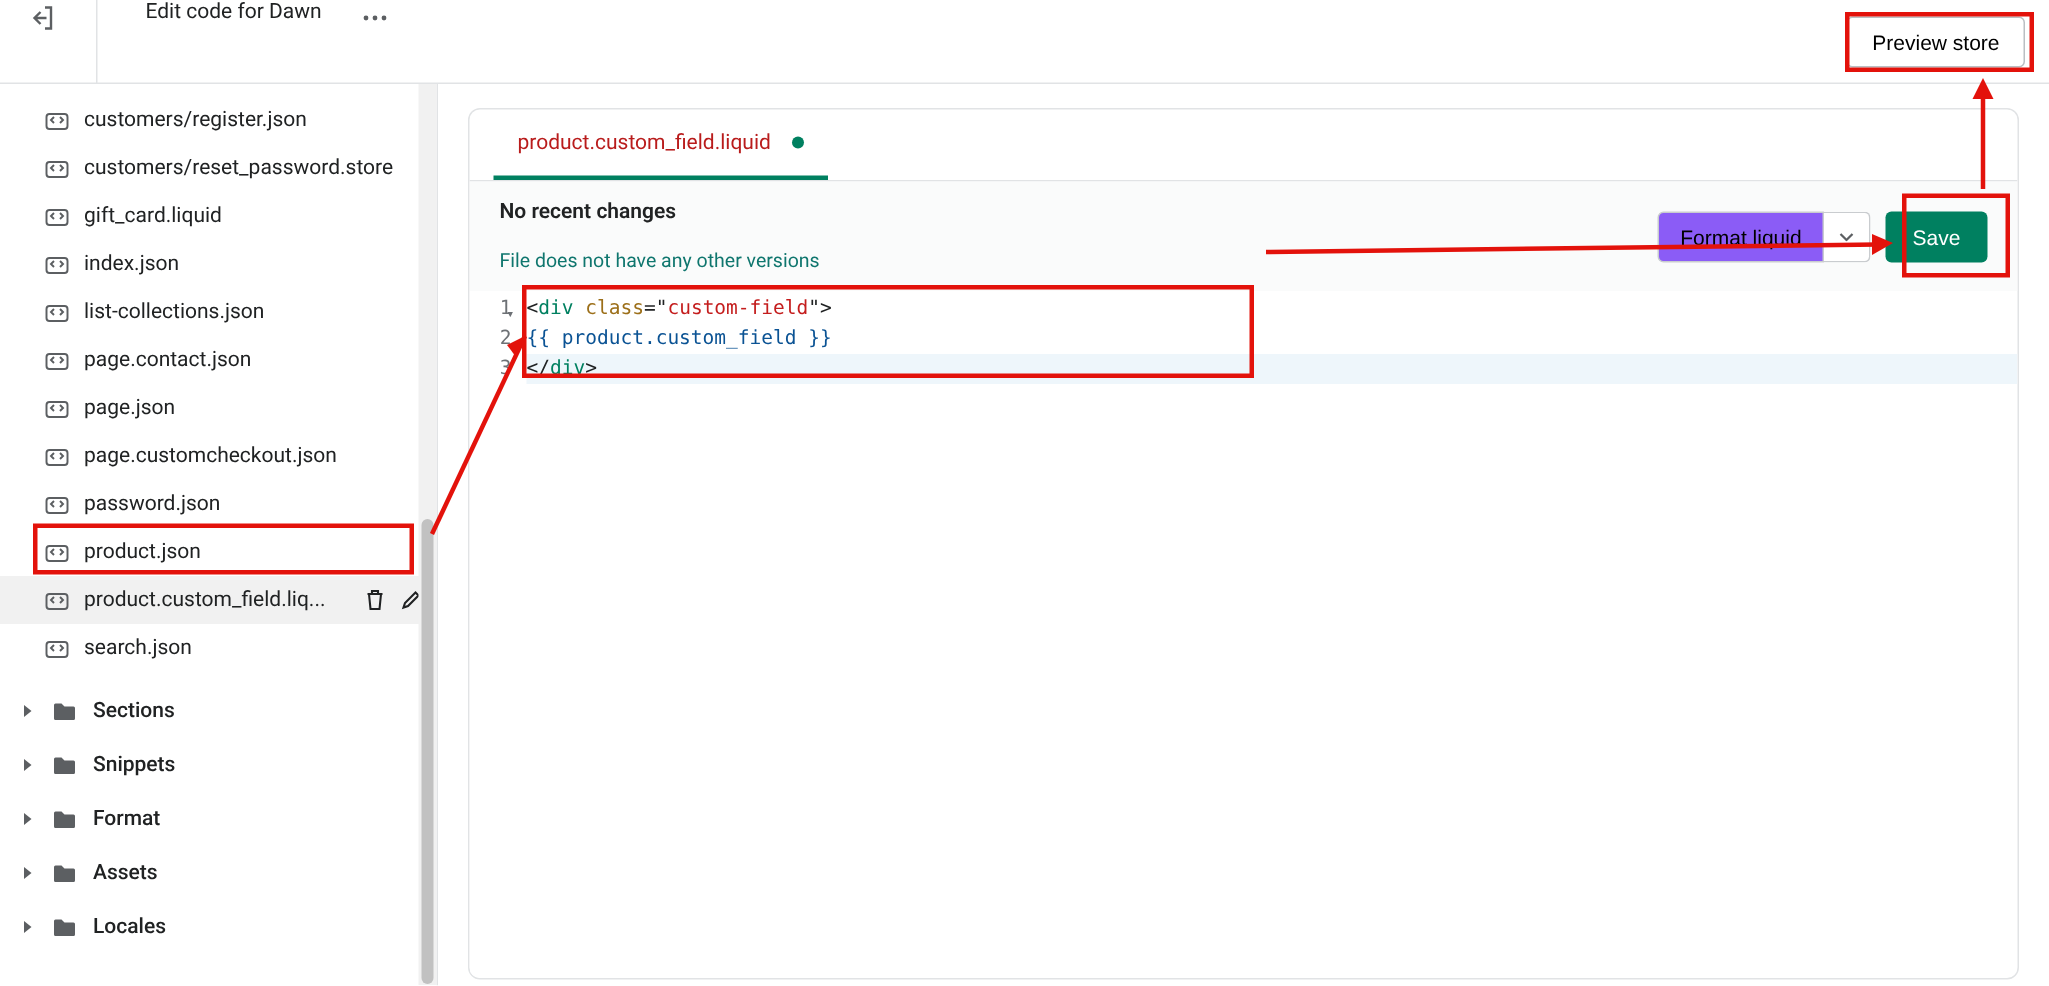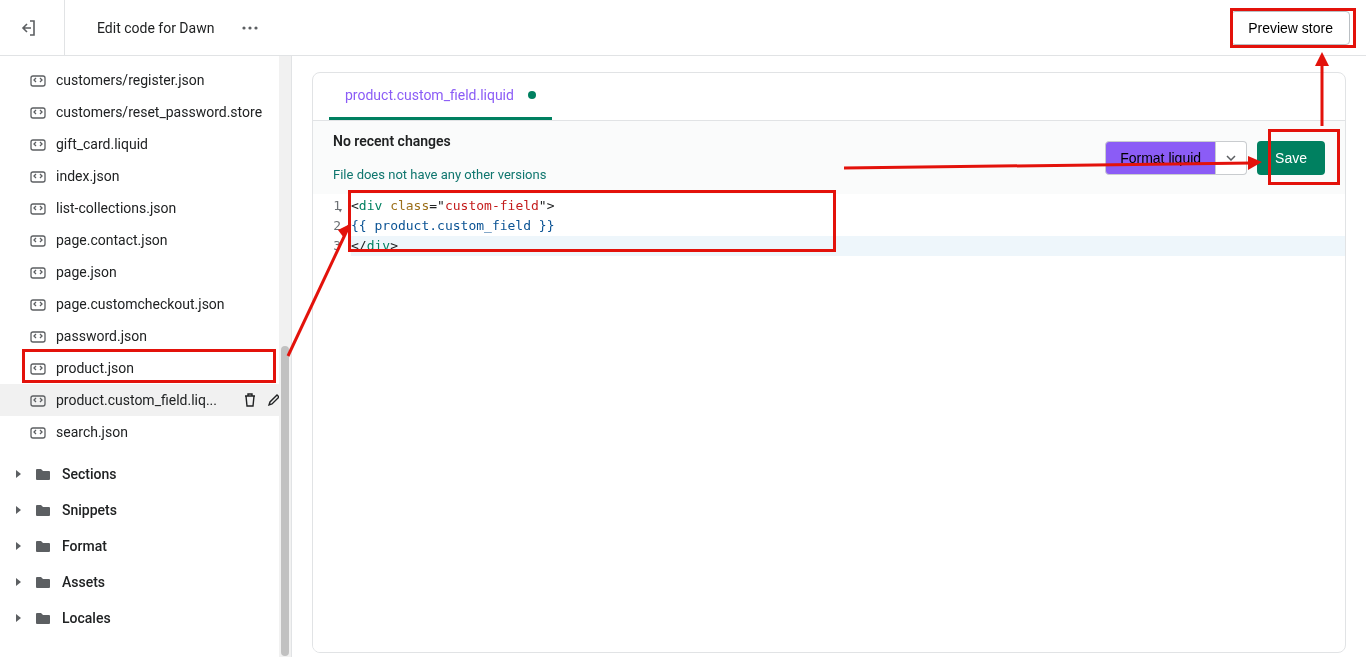--- a/index.html
+++ b/index.html
@@ -1,19 +1,19 @@
 <!DOCTYPE html>
 <html><head>
 <meta charset="utf-8">
 <style>
 * { margin: 0; padding: 0; box-sizing: border-box; }
 body { font-family: -apple-system, BlinkMacSystemFont, "Segoe UI", Roboto, sans-serif; font-size: 14px; color: #202223; background: #fff; width: 1366px; height: 657px; overflow: hidden; }
 
 .header { height: 56px; border-bottom: 1px solid #e1e3e5; display: flex; align-items: center; padding: 0 16px; justify-content: space-between; }
-.header-left { display: flex; align-items: center; gap: 24px; }
+.header-left { display: flex; gap: 24px; }
 .back-btn { width: 24px; height: 24px; display: flex; align-items: center; justify-content: center; cursor: pointer; }
 .divider-v { width: 1px; height: 56px; background: #e1e3e5; margin: 0 8px 0 0; }
 .header-title { font-size: 14px; color: #202223; }
 .more-dots { width: 24px; height: 24px; display: flex; align-items: center; justify-content: center; cursor: pointer; }
 
 .preview-btn { border: 1px solid #babfc3; background: #fff; padding: 8px 16px; border-radius: 4px; font-size: 14px; cursor: pointer; }
 
 .main { display: flex; height: 601px; }
 
 .sidebar { width: 292px; border-right: 1px solid #e1e3e5; overflow-y: auto; position: relative; background: #fff; }
@@ -31,21 +31,21 @@
 .folder-item { display: flex; align-items: center; height: 36px; padding: 0 8px 0 12px; cursor: pointer; gap: 10px; }
 .folder-caret { width: 12px; height: 12px; display: flex; align-items: center; justify-content: center; }
 .folder-icon { width: 18px; height: 18px; display: flex; align-items: center; justify-content: center; }
 .folder-label { font-size: 14px; font-weight: 500; }
 
 .content { flex: 1; padding: 16px 20px 4px 20px; display: flex; flex-direction: column; }
 .editor-card { border: 1px solid #e1e3e5; border-radius: 8px; background: #fff; display: flex; flex-direction: column; flex: 1; overflow: hidden; }
 
 .tabs { display: flex; border-bottom: 1px solid #e1e3e5; padding: 0 16px; }
 .tab { display: flex; align-items: center; gap: 14px; padding: 14px 16px; border-bottom: 3px solid transparent; cursor: pointer; color: #6d7175; }
-.tab.active { border-bottom-color: #008060; color: #8b5cf6; justify-content: flex-end; }
+.tab.active { border-bottom-color: #008060; color: #b91c1c; justify-content: flex-end; }
 .tab-label { font-size: 14px; }
 .tab-dot { width: 8px; height: 8px; border-radius: 50%; background: #008060; }
 
 .toolbar { display: flex; justify-content: space-between; align-items: center; padding: 12px 20px; background: #fafbfb; }
 .toolbar-left .changes-title { font-weight: 600; font-size: 14px; margin-bottom: 18px; }
 .toolbar-left .changes-sub { font-size: 13px; color: #0f766e; }
 .toolbar-right { display: flex; gap: 10px; align-items: center; }
 .btn-group { display: flex; }
 .format-btn { border: 1px solid #c9cccf; background: #8b5cf6; padding: 8px 14px; border-radius: 4px 0 0 4px; font-size: 14px; cursor: pointer; }
 .format-dd { border: 1px solid #c9cccf; border-left: none; background: #fff; padding: 8px 10px; border-radius: 0 4px 4px 0; cursor: pointer; display: flex; align-items: center; }

